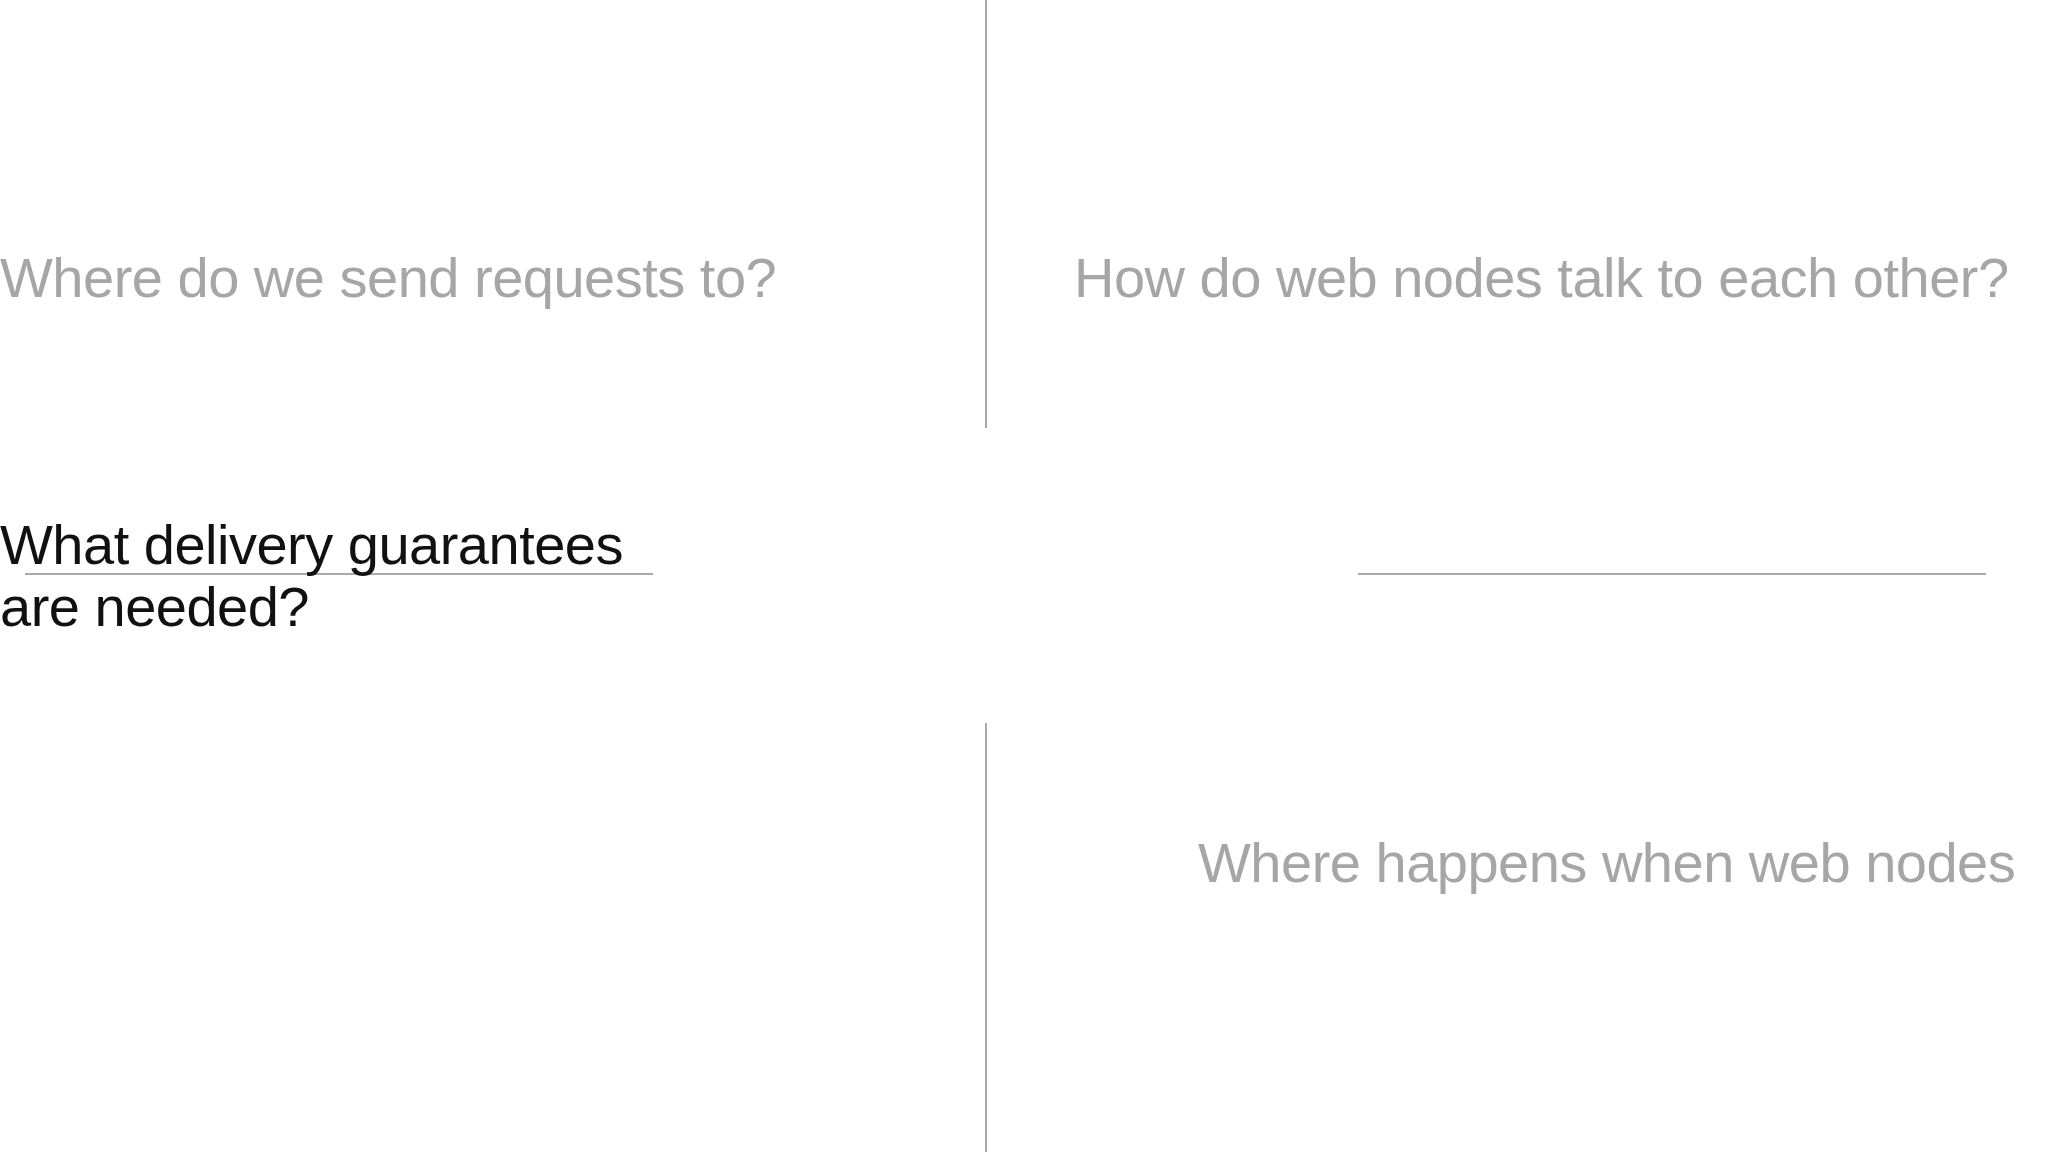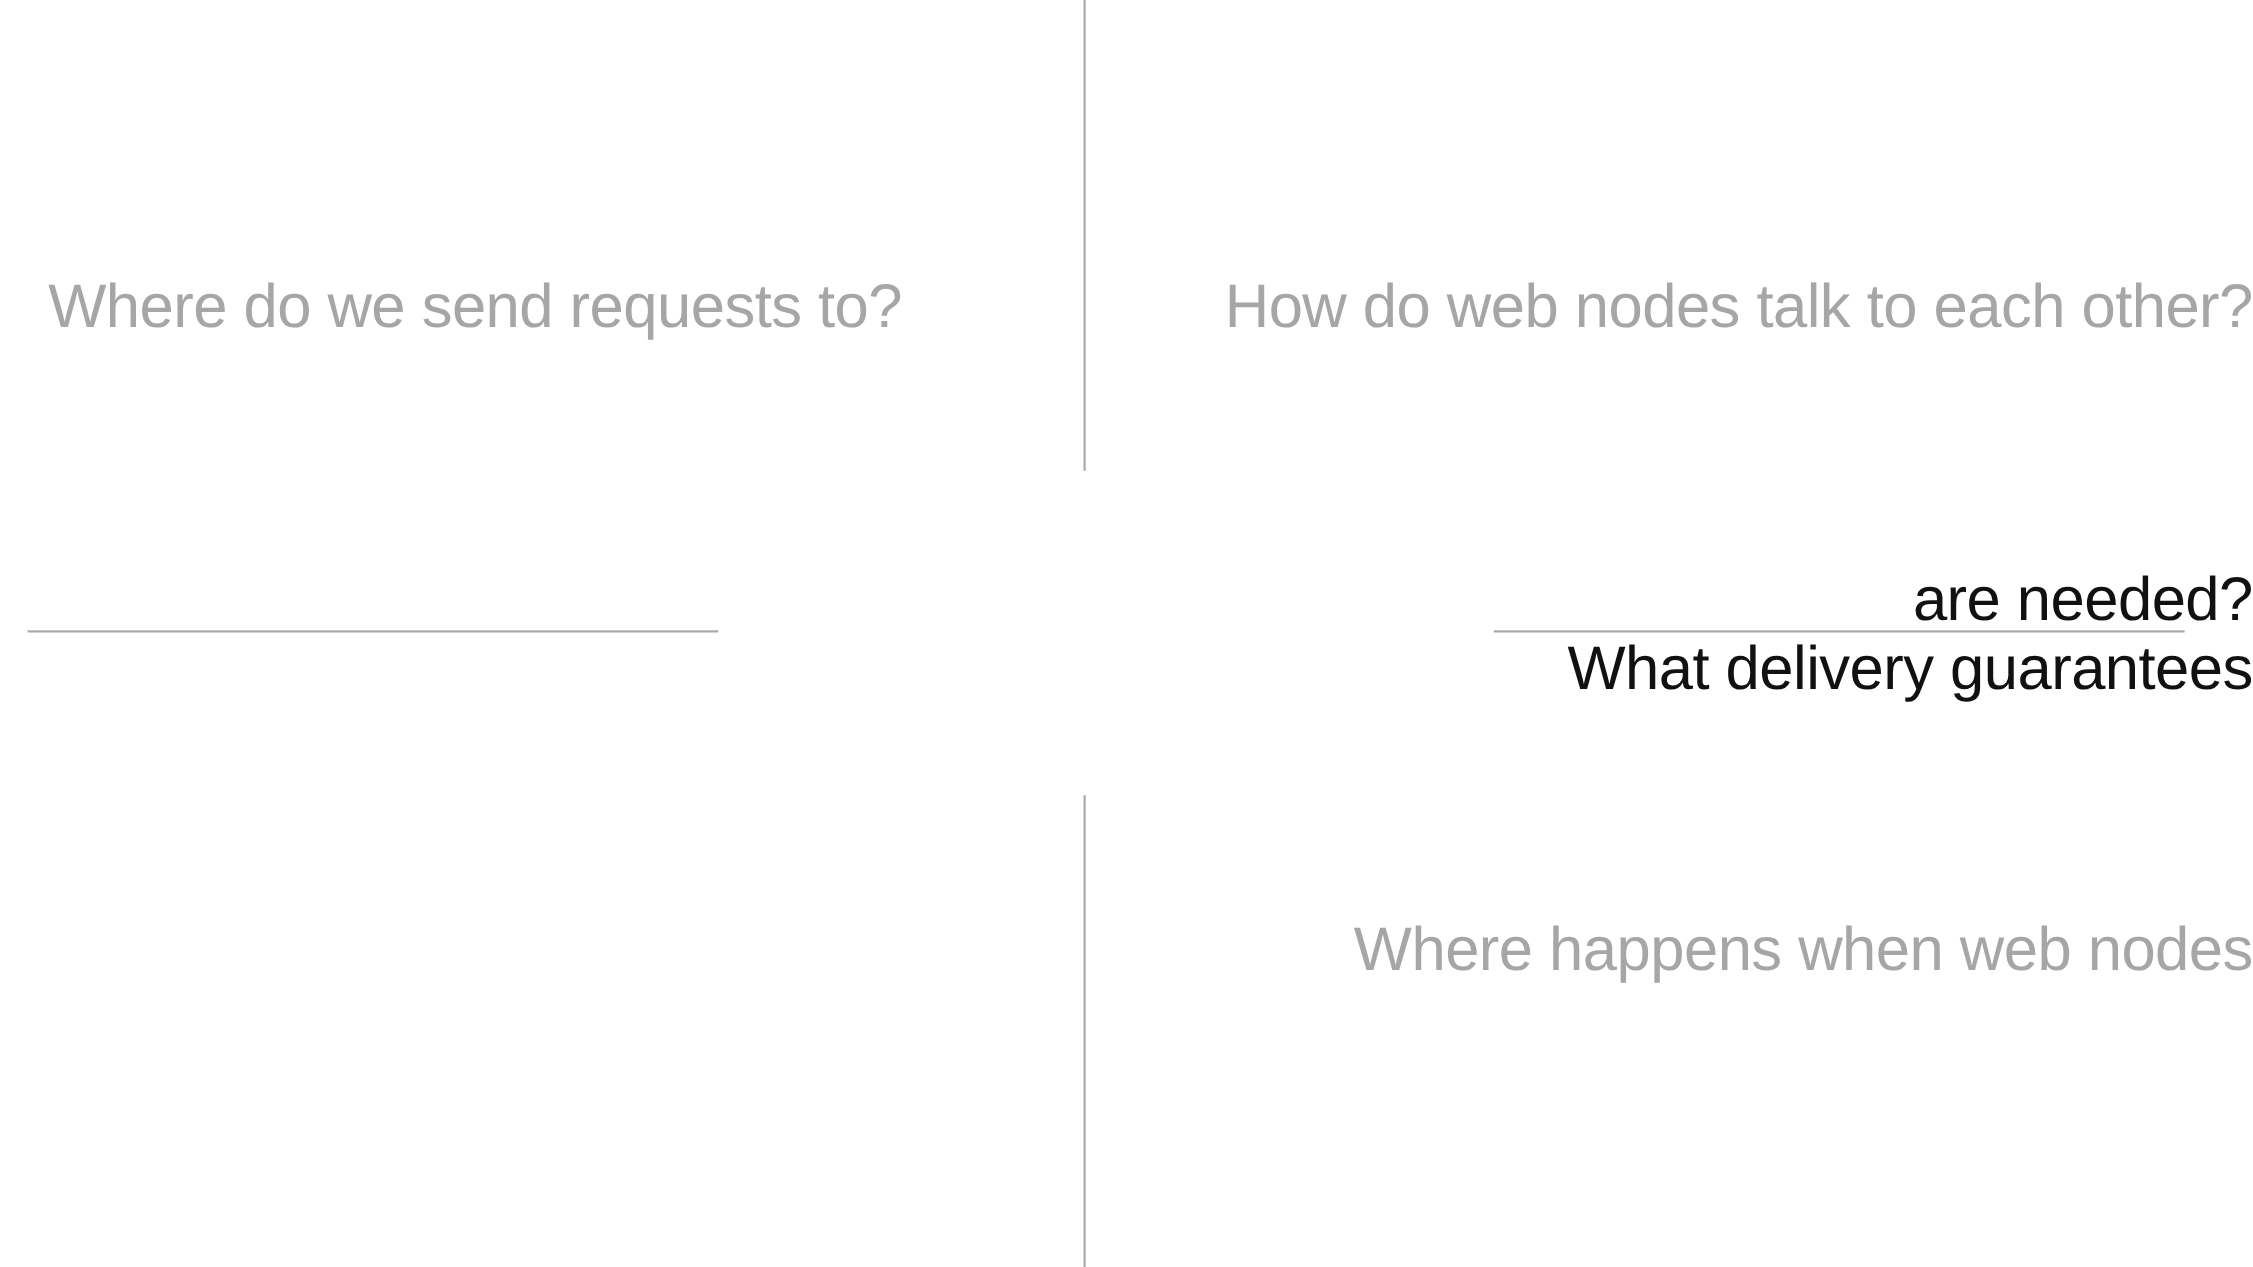--- a/index.html
+++ b/index.html
@@ -20,21 +20,21 @@
     background: var(--divider, #a9a9a9);
   }
   .div-v-top    { left: 985px;  top: 0;     width: 2px;   height: 428px; }
   .div-v-bottom { left: 985px;  top: 723px; width: 2px;   height: 429px; }
   .div-h-left   { left: 25px;   top: 573px; width: 628px; height: 2px; }
   .div-h-right  { left: 1358px; top: 573px; width: 628px; height: 2px; }
   .question {
     position: absolute;
     font-size: 56px;
     letter-spacing: -0.5px;
-    text-align: right;
+    text-align: left;
     color: var(--muted, #a6a6a6);
     line-height: 64px;
   }
   .question .line { display: block; }
   .q-top-left     { left: 0;      top: 246px; width: 820px;  }
   .q-top-right    { left: 1074px; top: 246px; width: 974px;  }
   .q-center       { left: 0;      top: 514px; width: 2048px; color: var(--primary, #111111); line-height: 62px; }
   .q-bottom-right { left: 1198px; top: 830px; width: 850px;  line-height: 66px; }
 </style>
 </head>
@@ -49,21 +49,21 @@
 
   <div class="question q-top-left">
     <span class="line">Where do we send requests to?</span>
   </div>
 
   <div class="question q-top-right">
     <span class="line">How do web nodes talk to each other?</span>
   </div>
 
   <div class="question q-center">
+    <span class="line">What delivery guarantees</span>
     <span class="line">are needed?</span>
-    <span class="line">What delivery guarantees</span>
   </div>
 
   <div class="question q-bottom-right">
     <span class="line">Where happens when web nodes</span>
   </div>
 
 </div>
 
 </body></html>

